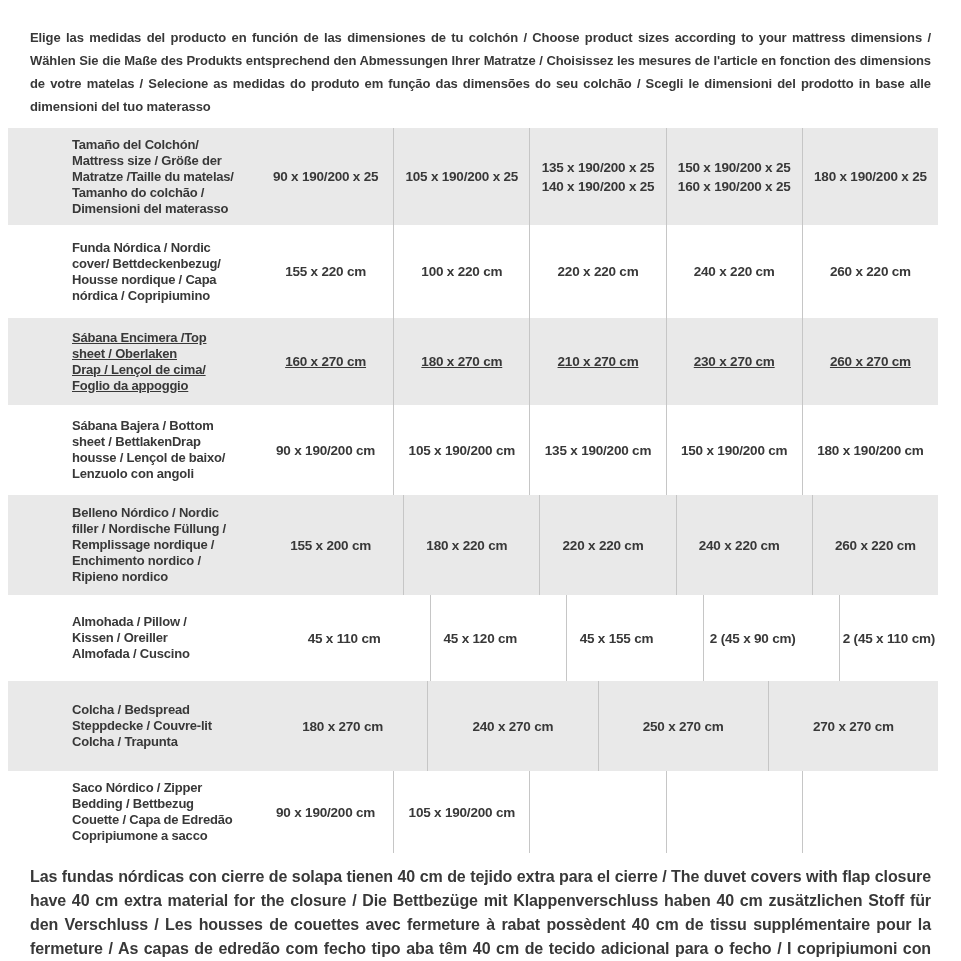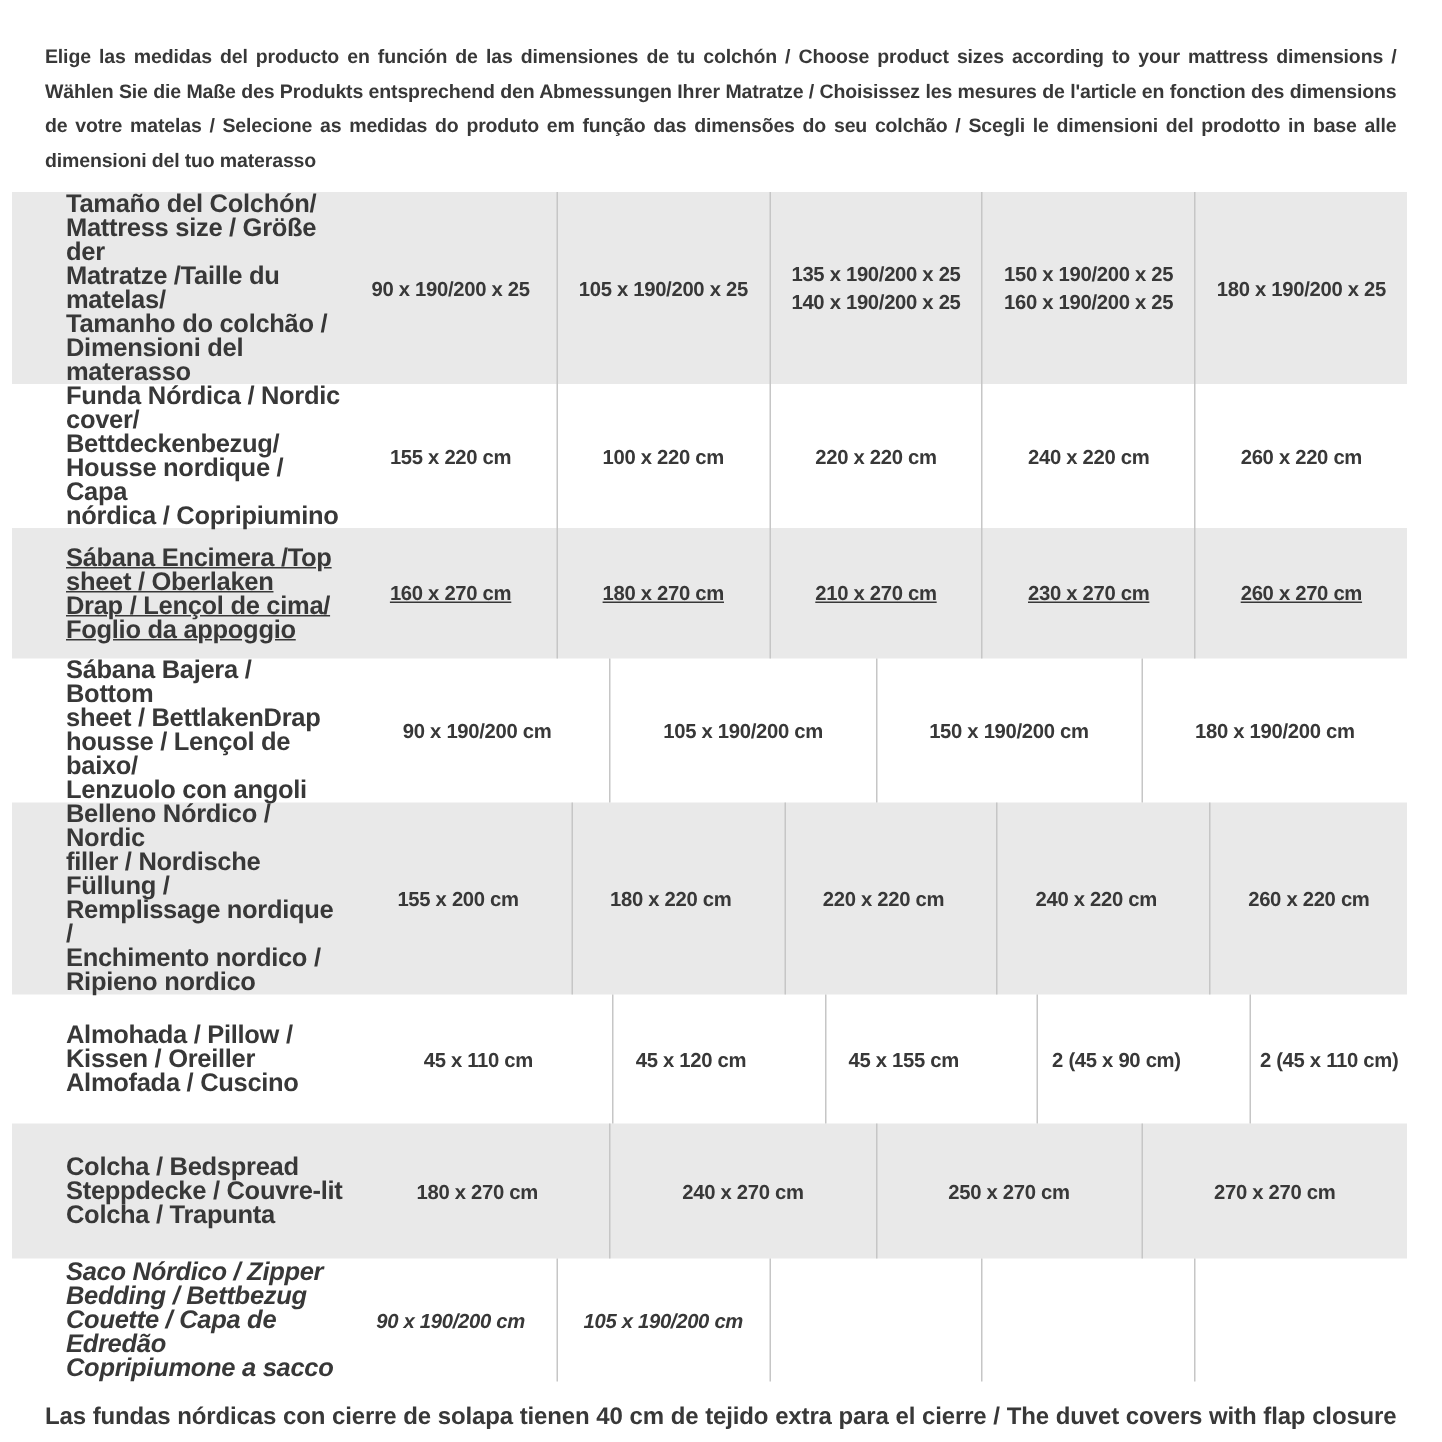--- a/index.html
+++ b/index.html
@@ -35,45 +35,46 @@
     display: flex;
     align-items: stretch;
   }
   .trow.shaded { background: #e9e9e9; }
   .cell-label {
     width: 222px;
     box-sizing: border-box;
     padding-left: 36px;
     display: flex;
     align-items: center;
-    font-size: 17px;
+    font-size: 13px;
     line-height: 16px;
     letter-spacing: -0.2px;
     white-space: pre-line;
+    margin-left: 28px;
   }
   .cell-value {
     flex: 1 1 0;
     display: flex;
     align-items: center;
     justify-content: center;
     text-align: center;
     font-size: 13.5px;
     line-height: 19px;
     letter-spacing: -0.2px;
     white-space: pre-line;
   }
   .cell-value + .cell-value { border-left: 1px solid #c6c6c6; }
   .r1 { min-height: 97px; }
   .r2 { min-height: 93px; }
   .r3 { min-height: 87px; text-decoration: underline; }
   .r4 { min-height: 90px; }
   .r5 { min-height: 100px; gap: 10px; }
   .r6 { min-height: 86px; gap: 37px; }
   .r7 { min-height: 90px; }
-  .r8 { min-height: 82px; font-style: italic; }
+  .r8 { min-height: 82px; }
   .footnote {
     margin: 12px 30px 0 30px;
     font-size: 16px;
     line-height: 24px;
     text-align: justify;
     letter-spacing: -0.1px;
   }
 </style>
 </head>
 <body>
@@ -123,20 +124,21 @@
       <div class="cell-value">260 x 270 cm</div>
     </div>
 
     <div class="trow r4">
       <div class="cell-label">Sábana Bajera / Bottom
 sheet / BettlakenDrap
 housse / Lençol de baixo/
 Lenzuolo con angoli</div>
       <div class="cell-value">90 x 190/200 cm</div>
       <div class="cell-value">105 x 190/200 cm</div>
+      <div class="cell-value">135 x 190/200 cm</div>
       <div class="cell-value">150 x 190/200 cm</div>
       <div class="cell-value">180 x 190/200 cm</div>
     </div>
 
     <div class="trow r5 shaded">
       <div class="cell-label">Belleno Nórdico / Nordic
 filler / Nordische Füllung /
 Remplissage nordique /
 Enchimento nordico /
 Ripieno nordico</div>

